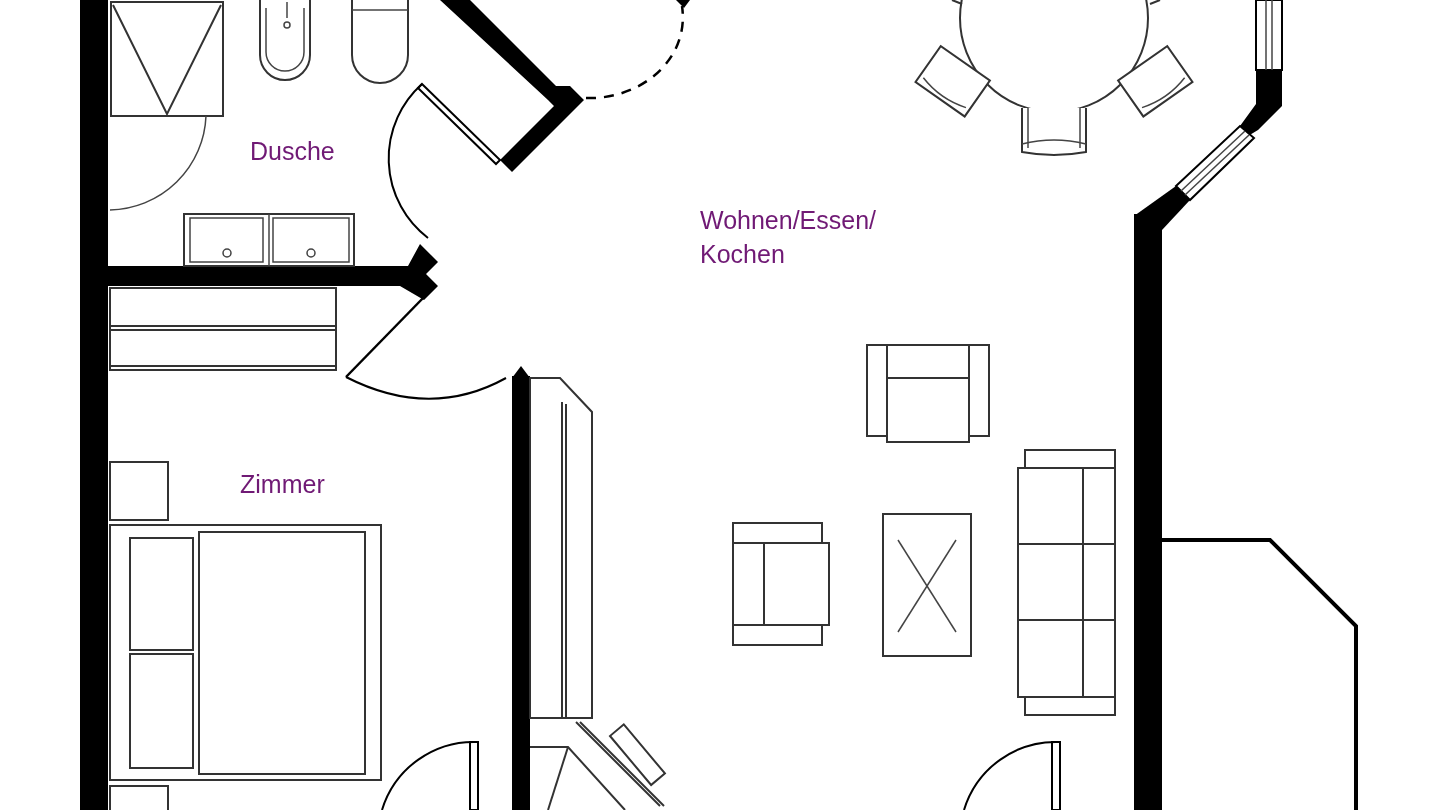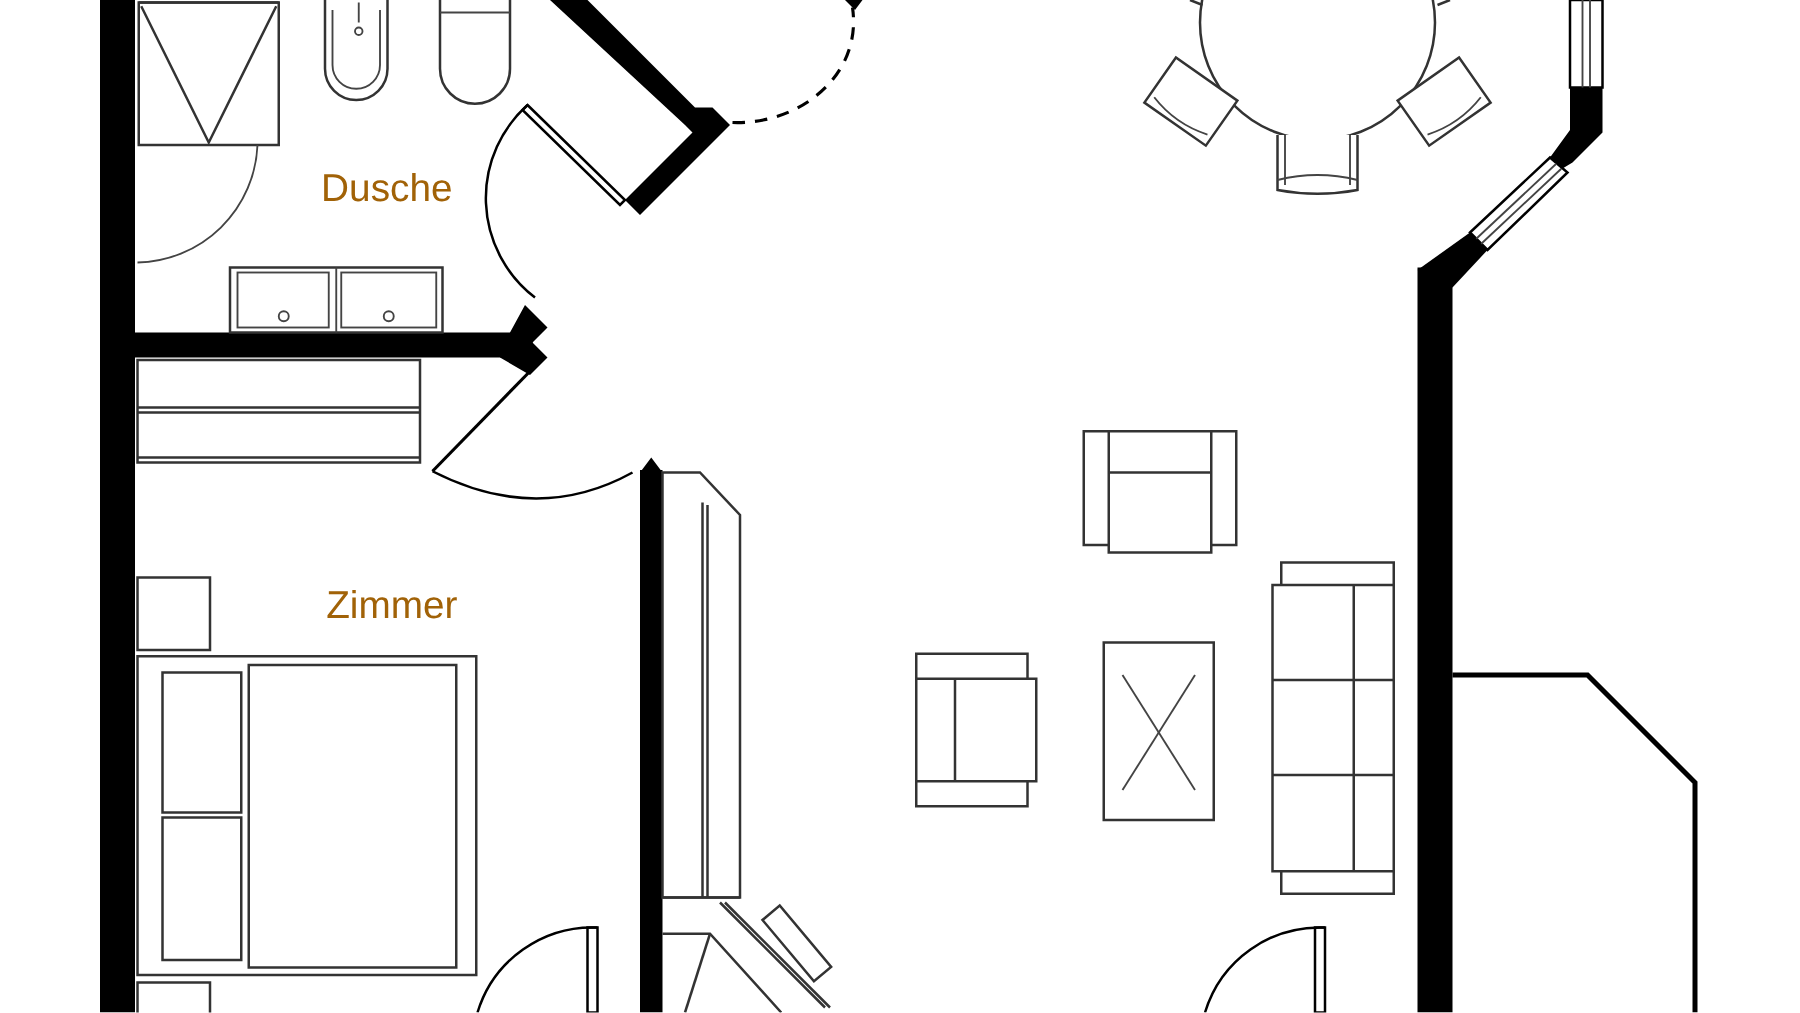--- a/index.html
+++ b/index.html
@@ -8,23 +8,23 @@
     .wall { fill: #000000; stroke: none; }
     .wall-line { stroke: #000000; fill: none; stroke-linecap: butt; stroke-linejoin: miter; }
     .thin { stroke: #333333; stroke-width: 2; fill: #ffffff; }
     .thin-nf { stroke: #333333; stroke-width: 2; fill: none; }
     .fine { stroke: #444444; stroke-width: 1.5; fill: none; }
     .arc { stroke: #000000; stroke-width: 2; fill: none; }
     .dashed { stroke: #000000; stroke-width: 2.5; fill: none; stroke-dasharray: 10 8; }
     .room-label {
       position: absolute;
       font-family: "Liberation Sans", sans-serif;
-      font-size: 31px;
-      color: #a16207;
-      text-align: right;
+      font-size: 25px;
+      color: #701a75;
+      text-align: left;
       line-height: 34px;
       white-space: nowrap;
     }
   </style>
 </head>
 <body>
 
 <svg id="plan" viewBox="0 0 1440 810" xmlns="http://www.w3.org/2000/svg">
 
   <g>
@@ -184,16 +184,18 @@
       <rect x="470" y="742" width="8" height="68" fill="#fff" stroke="#000" stroke-width="2"></rect>
       <path class="arc" d="M478,742 A 96 96 0 0 0 382,810"></path>
     </g>
   </g>
 </svg>
 
 <div class="room-label" style="left:250px; top:134px; width:112px;">
   <span>Dusche</span>
 </div>
 <div class="room-label" style="left:700px; top:203px; width:240px;">
+  <div>Wohnen/Essen/</div>
+  <div>Kochen</div>
 </div>
 <div class="room-label" style="left:240px; top:443px; width:126px;margin-top:24px;">
   <span>Zimmer</span>
 </div>
 
 </body></html>

